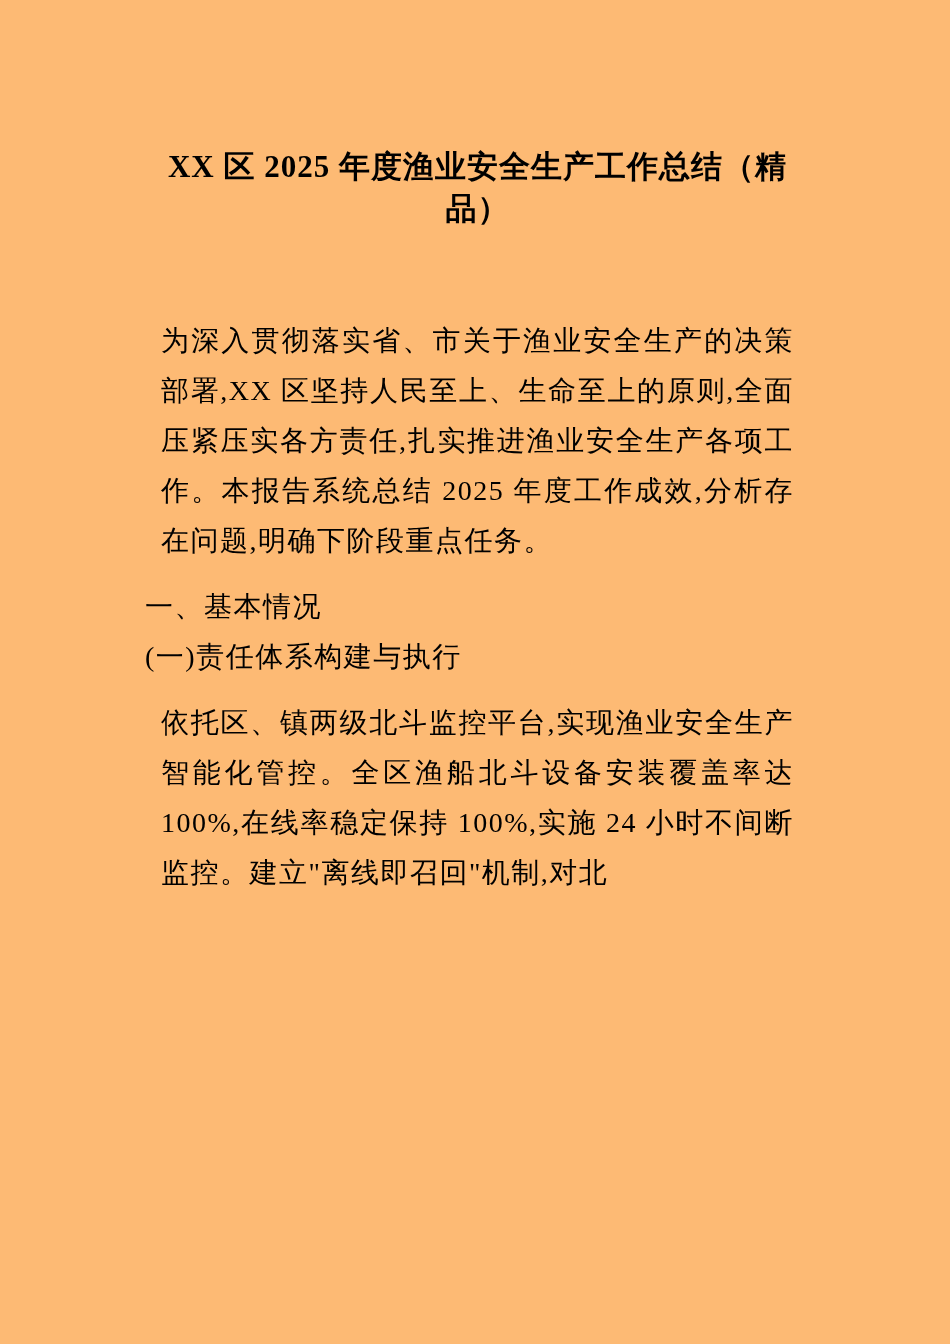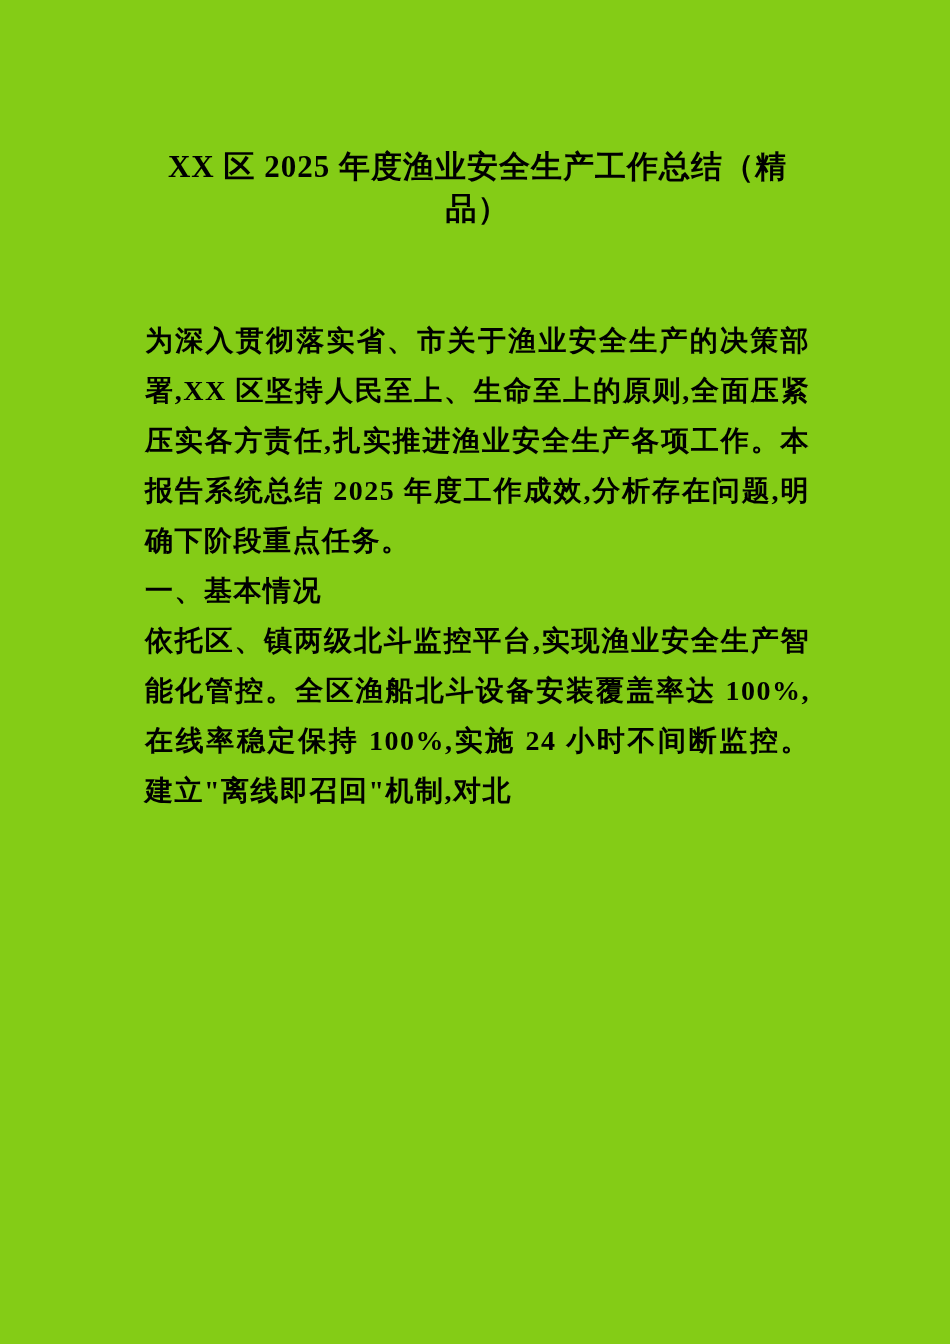--- a/index.html
+++ b/index.html
@@ -12,55 +12,54 @@
     height: 1344px;
     overflow: hidden;
     font-family: "Liberation Serif", "DejaVu Serif", serif;
     color: #000000;
   }
   .page {
     box-sizing: border-box;
     width: 950px;
     height: 1344px;
     padding: 146px 140px 0 145px;
-    background: #84cc16;
+    background: #fdba74;
   }
   .doc-title {
     font-size: 31px;
     font-weight: bold;
     text-align: center;
     line-height: 42px;
     letter-spacing: 1px;
     margin: 0 0 86px 0;
   }
   .para {
     font-size: 28px;
     line-height: 50px;
     letter-spacing: 1.5px;
-    margin: 0;
+    margin: 16px;
     text-align: justify;
     text-justify: inter-character;
-    font-weight: bold;
   }
   .heading {
     font-size: 28px;
     line-height: 50px;
     letter-spacing: 1.5px;
     margin: 0;
     text-align: left;
-    font-weight: bold;
   }
 </style>
 </head>
 <body>
 
 <div class="page">
   <h1 class="doc-title">XX 区 2025 年度渔业安全生产工作总结（精品）</h1>
 
   <p class="para">为深入贯彻落实省、市关于渔业安全生产的决策部署,XX 区坚持人民至上、生命至上的原则,全面压紧压实各方责任,扎实推进渔业安全生产各项工作。本报告系统总结 2025 年度工作成效,分析存在问题,明确下阶段重点任务。</p>
 
   <p class="heading">一、基本情况</p>
 
+  <p class="heading">(一)责任体系构建与执行</p>
 
 
 
   <p class="para">依托区、镇两级北斗监控平台,实现渔业安全生产智能化管控。全区渔船北斗设备安装覆盖率达 100%,在线率稳定保持 100%,实施 24 小时不间断监控。建立"离线即召回"机制,对北</p>
 </div>
 
 </body></html>

